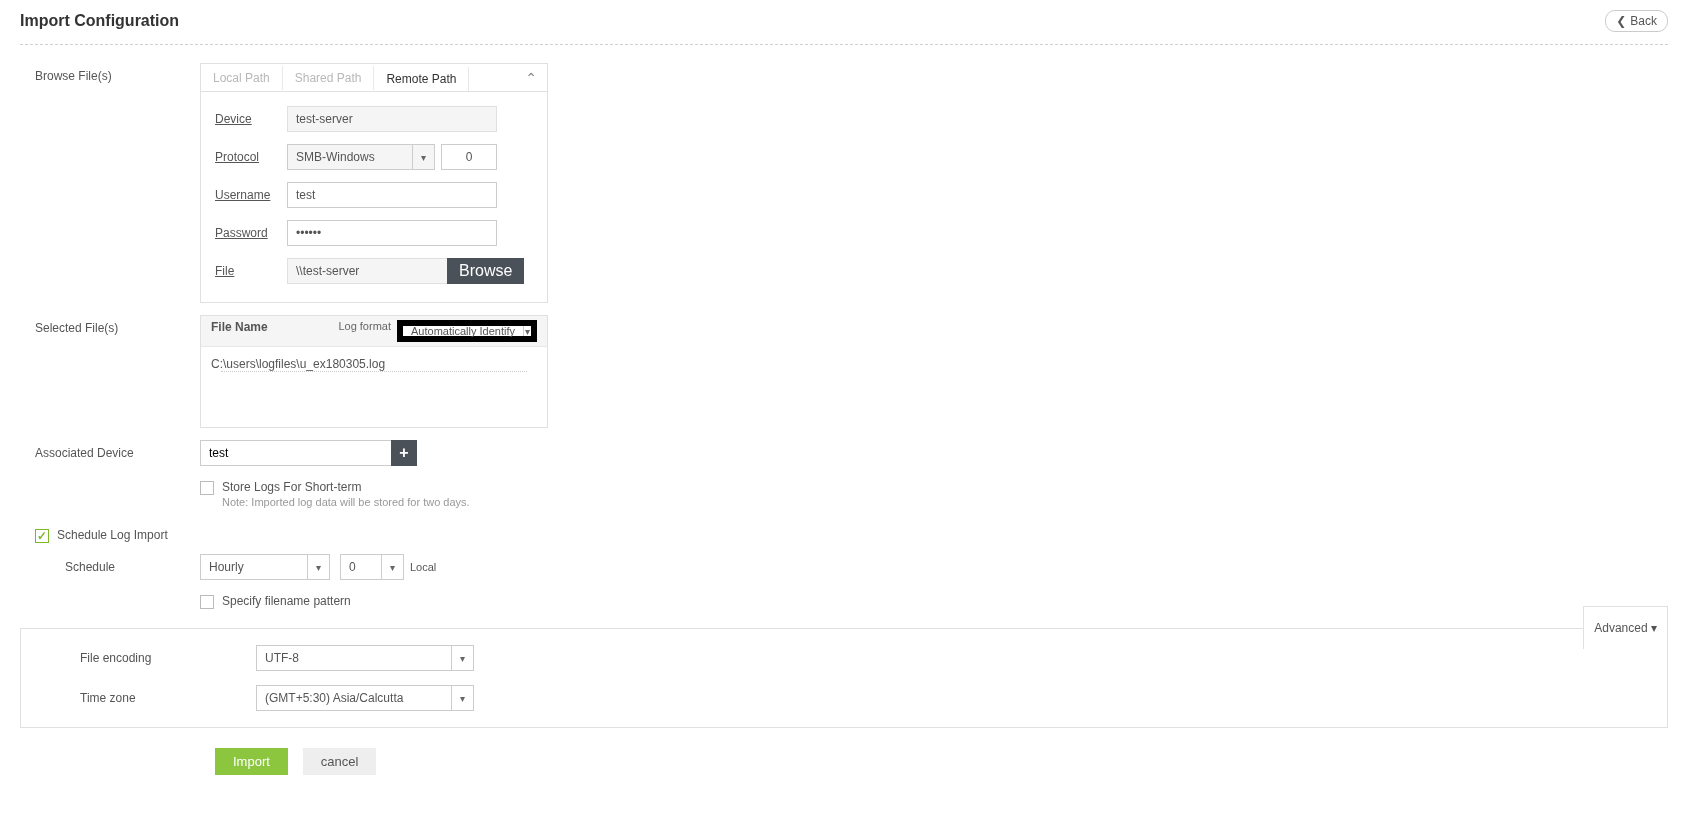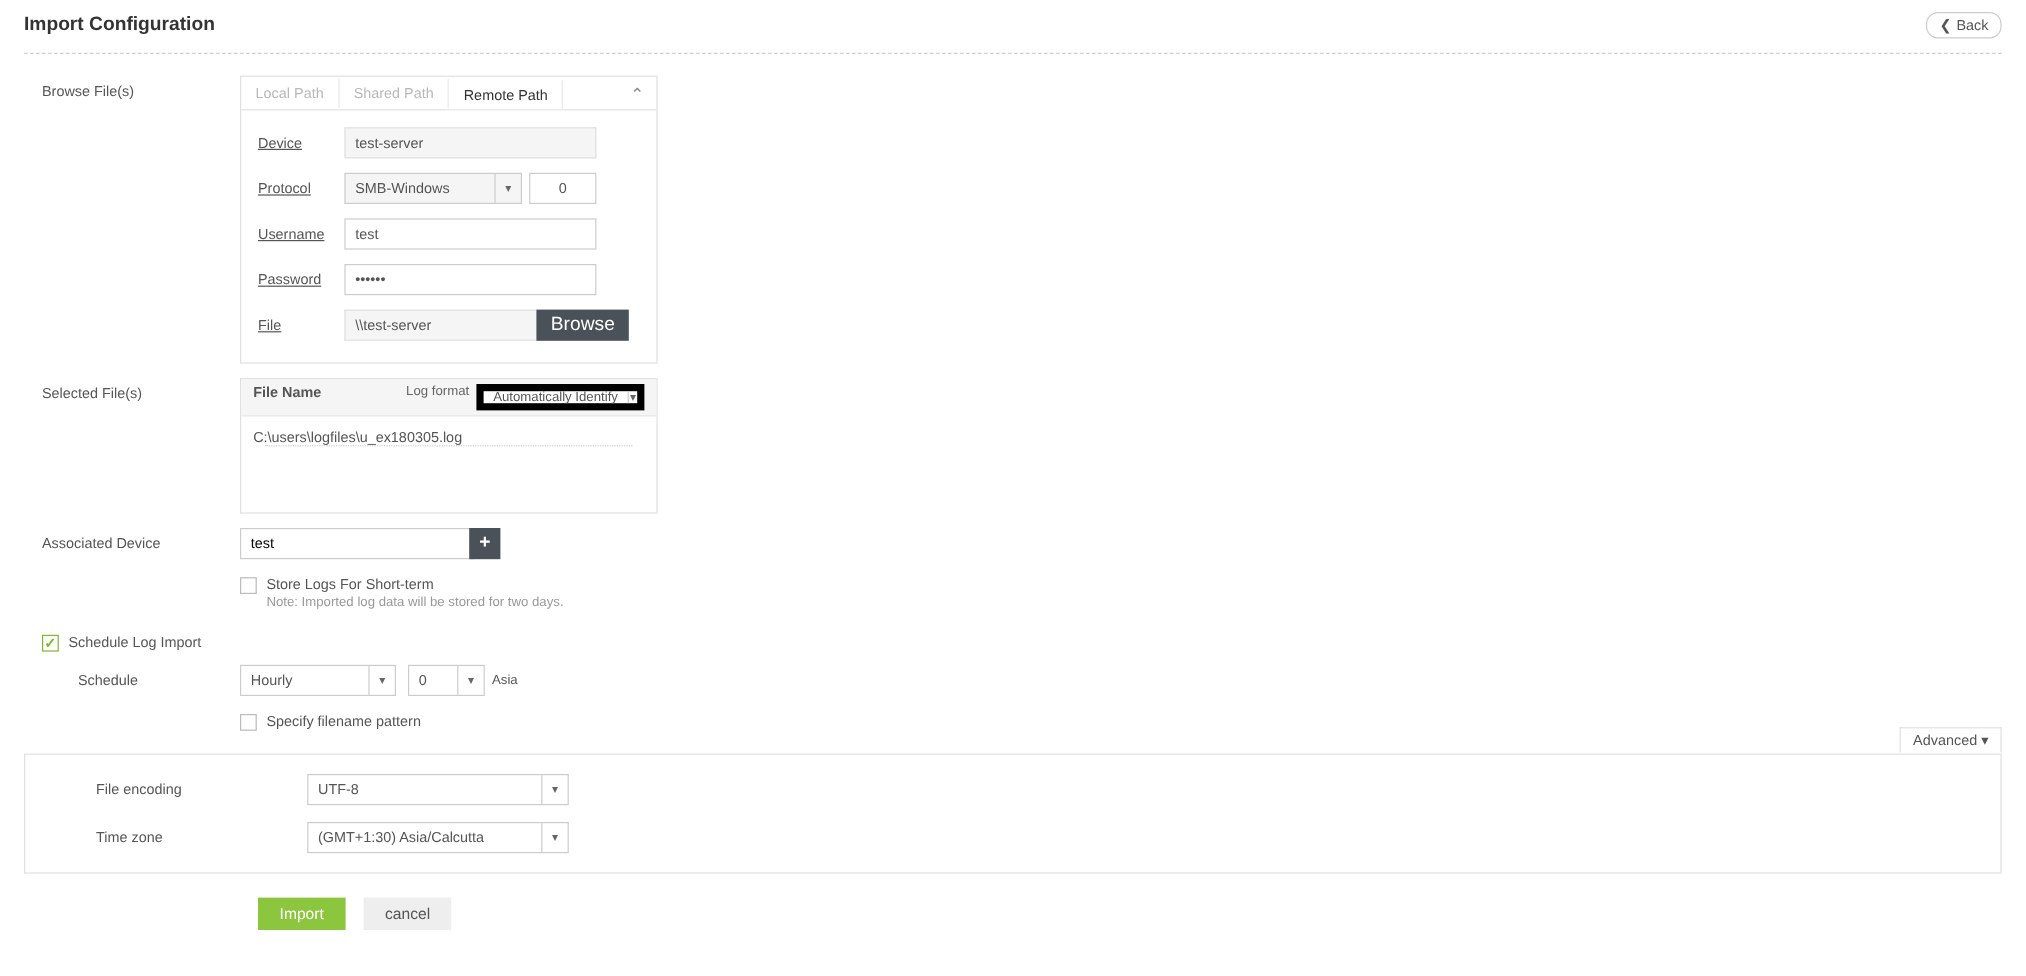--- a/index.html
+++ b/index.html
@@ -248,21 +248,21 @@
   }
   .advanced-toggle {
     position: absolute;
     right: 0;
     top: -22px;
     font-size: 12px;
     color: #555;
     cursor: pointer;
     border: 1px solid #e0e0e0;
     border-bottom: none;
-    padding: 3px 10px;
+    padding: 14px 10px;
     background: #fff;
   }
   .advanced-panel {
     border: 1px solid #e0e0e0;
     padding: 16px;
   }
   .advanced-panel .row { margin-bottom: 14px; }
   .advanced-panel .row:last-child { margin-bottom: 0; }
   .advanced-panel .row-label { padding-left: 4px; margin-left: 39px; }
   .wide-select { width: 218px; }
@@ -400,21 +400,21 @@
   <div class="row-content">
     <div style="display:flex;align-items:center;">
       <div class="select-wrap white" style="width:130px;">
         <span class="select-text">Hourly</span>
         <span class="select-caret">▾</span>
       </div>
       <div class="select-wrap white" style="width:64px;margin-left:10px;">
         <span class="select-text">0</span>
         <span class="select-caret">▾</span>
       </div>
-      <span class="mins-label">Asia</span>
+      <span class="mins-label">Local</span>
     </div>
     <div style="margin-top:14px;">
       <div class="checkbox-line">
         <span class="checkbox"></span>
         <span>Specify filename pattern</span>
       </div>
     </div>
   </div>
 </div>
 
@@ -430,21 +430,21 @@
         <div class="select-wrap white wide-select">
           <span class="select-text">UTF-8</span>
           <span class="select-caret">▾</span>
         </div>
       </div>
     </div>
     <div class="row">
       <div class="row-label">Time zone</div>
       <div class="row-content">
         <div class="select-wrap white wide-select">
-          <span class="select-text">(GMT+1:30) Asia/Calcutta</span>
+          <span class="select-text">(GMT+5:30) Asia/Calcutta</span>
           <span class="select-caret">▾</span>
         </div>
       </div>
     </div>
   </div>
 </div>
 
 <div class="actions">
   <button class="btn-primary">Import</button>
   <button class="btn-secondary">cancel</button>

